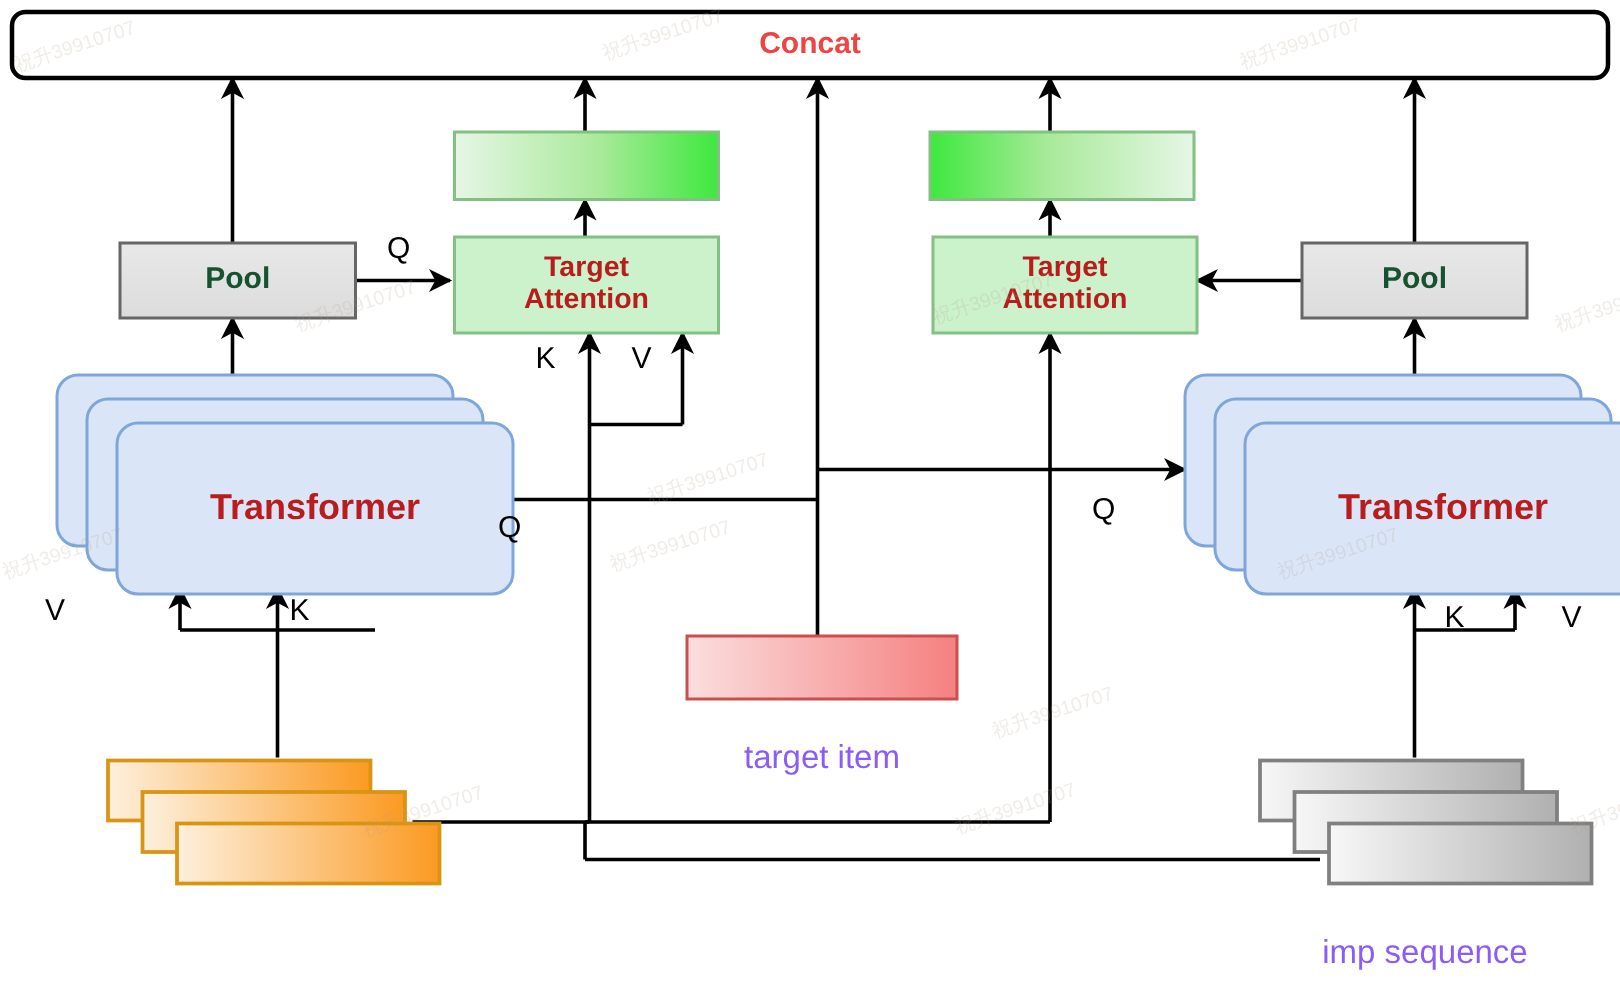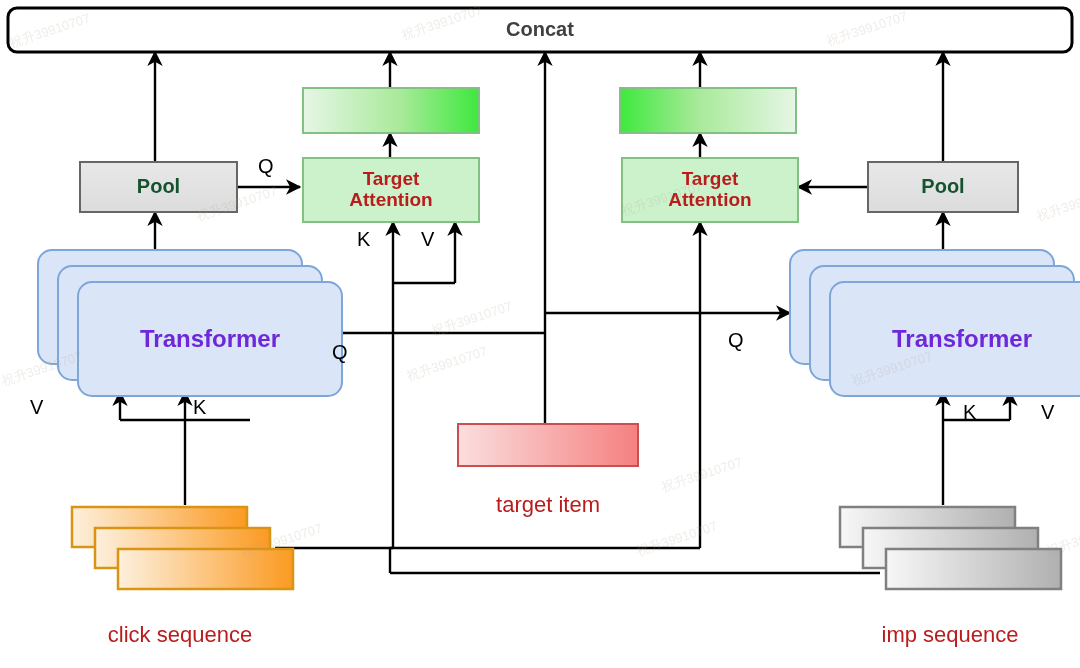--- a/index.html
+++ b/index.html
@@ -3,25 +3,25 @@
 <meta charset="utf-8">
 <style>
   html,body{margin:0;padding:0;background:#ffffff;}
   body{font-family:"Liberation Sans", sans-serif;}
   #stage{position:relative;width:1080px;height:668px;background:#ffffff;overflow:hidden;}
   #stage svg{position:absolute;left:0;top:0;width:1080px;height:668px;}
   .boxlabel{
     position:absolute;display:flex;align-items:center;justify-content:center;
     text-align:center;line-height:1.08;pointer-events:none;
   }
-  .concat-label{font-size:20px;font-weight:bold;color:#404040;}
+  .concat-label{font-size:20px;font-weight:bold;color:#ef4444;}
   .pool-label{font-size:20px;font-weight:bold;color:#14532d;}
   .ta-label{font-size:19px;font-weight:bold;color:#b91c1c;}
-  .tf-label{font-size:24px;font-weight:bold;color:#6d28d9;}
-  .caption{position:absolute;font-size:22px;color:#b91c1c;text-align:center;}
+  .tf-label{font-size:24px;font-weight:bold;color:#b91c1c;}
+  .caption{position:absolute;font-size:22px;color:#8b5cf6;text-align:center;}
   .edgelabel{position:absolute;font-size:20px;color:#000;}
   .wm{position:absolute;font-size:13px;color:rgba(180,160,140,.20);
       transform:rotate(-18deg);white-space:nowrap;pointer-events:none;}
 </style>
 </head>
 <body>
 
 <div id="stage">
 
   <svg viewBox="0 0 1080 668" xmlns="http://www.w3.org/2000/svg">
@@ -159,21 +159,20 @@
 
   <div class="boxlabel" style="left:622px;top:158px;width:176px;height:64px;flex-direction:column;">
     <span class="ta-label">Target</span>
     <span class="ta-label">Attention</span>
   </div>
 
   <div class="boxlabel tf-label" style="left:78px;top:282px;width:264px;height:114px;">Transformer</div>
 
   <div class="boxlabel tf-label" style="left:830px;top:282px;width:264px;height:114px;">Transformer</div>
 
-  <div class="caption" style="left:35px;top:622px;width:290px;">click sequence</div>
   <div class="caption" style="left:403px;top:492px;width:290px;">target item</div>
   <div class="caption" style="left:805px;top:622px;width:290px;">imp sequence</div>
 
   <div class="edgelabel" style="left:258px;top:155px;">Q</div>
 
   <div class="edgelabel" style="left:357px;top:228px;">K</div>
   <div class="edgelabel" style="left:421px;top:228px;">V</div>
 
   <div class="edgelabel" style="left:332px;top:341px;">Q</div>
 

